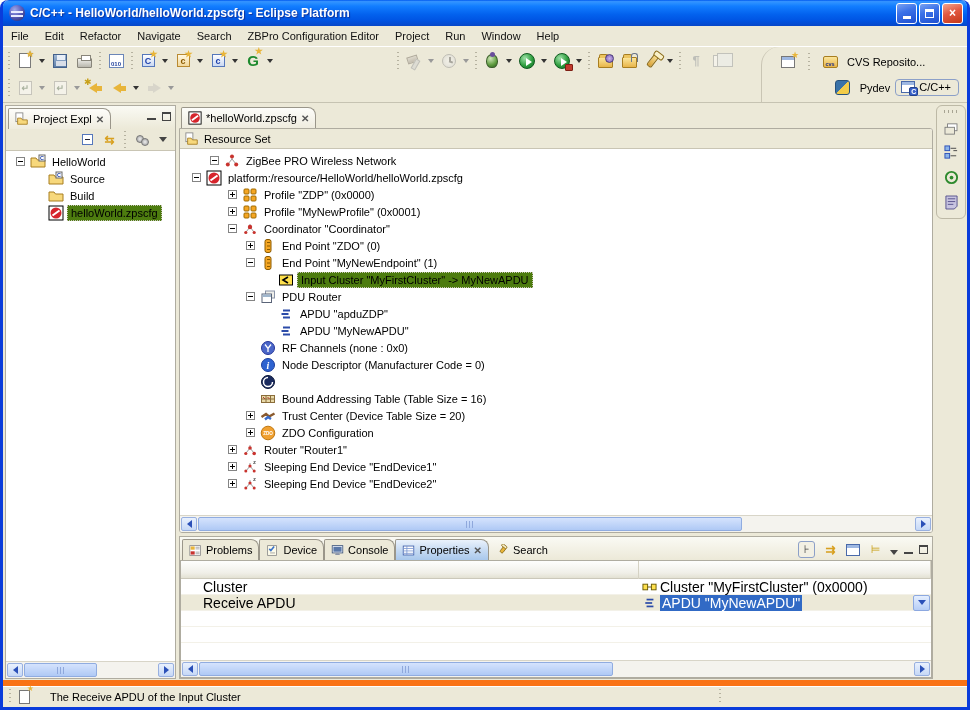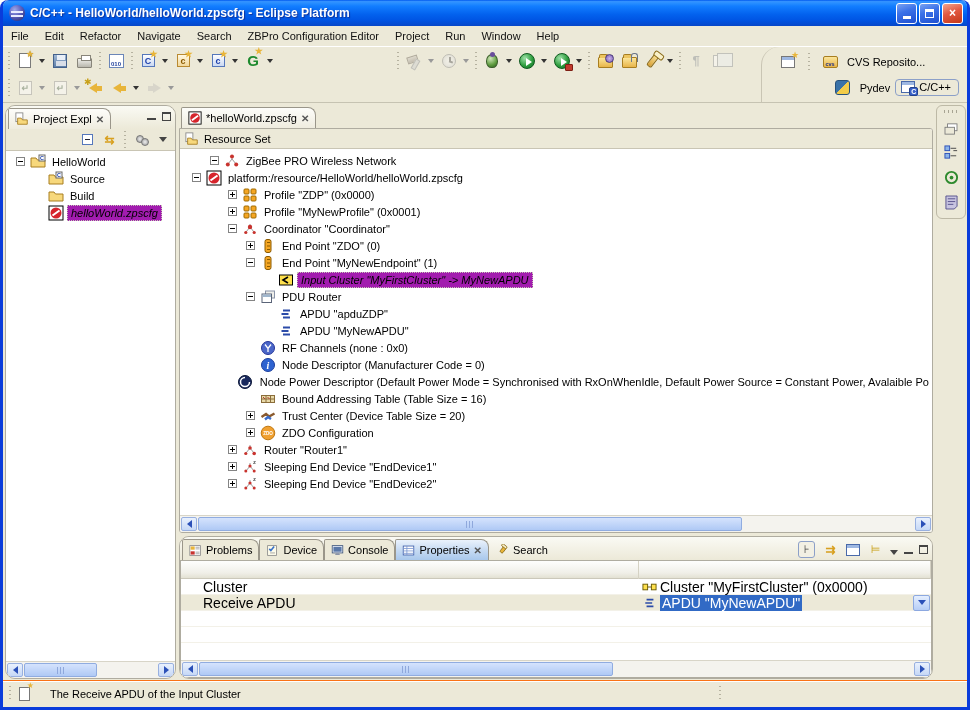--- a/index.html
+++ b/index.html
@@ -86,21 +86,21 @@
     display:flex; flex-direction:column; justify-content:center; gap:4px; padding:3px 8px 3px 14px; font-size:11px; }
   .persp-row { display:flex; align-items:center; justify-content:flex-start; gap:5px; height:22px; }
   .persp-btn { display:flex; align-items:center; gap:4px; border:1px solid #8CA0C8; border-radius:4px; padding:1px 7px 2px 5px; background:#ECE9D8; }
   .cvsdrum { width:15px; height:12px; background:linear-gradient(#FBE59A,#E8B54A); border:1px solid #A87E20; border-radius:2px; font-size:5.5px; font-weight:bold; color:#1C2E8A; display:flex; align-items:flex-end; justify-content:center; }
   .pyic { width:15px; height:15px; border-radius:3px; background:linear-gradient(135deg,#3A72A8 0 50%, #F2CC4A 50% 100%); border:1px solid #27517A; }
   .tableic { width:14px; height:12px; border:1px solid #4A6AAA; background:#fff; position:relative; }
   .tableic::before { content:""; position:absolute; top:0; left:0; right:0; height:3px; background:#9EB8E2; }
   .tableic.cbadge::after { content:"C"; position:absolute; right:-4px; bottom:-4px; font-size:7px; font-weight:bold; color:#fff; background:#3A62C8; border:1px solid #23418A; border-radius:2px; padding:0 1px; line-height:7px; }
   
   .main { flex:1; display:flex; overflow:hidden; background:#ECE9D8; padding:2px 1px 1px 2px; }
-  .viewframe { border:1px solid #AFACA0; border-radius:10px; background:#ECE9D8; display:flex; flex-direction:column; overflow:hidden;justify-content:space-between; }
+  .viewframe { border:1px solid #AFACA0; border-radius:0; background:#ECE9D8; display:flex; flex-direction:column; overflow:hidden;justify-content:space-between; }
   
   .left-col { width:171px; flex:none; display:flex; flex-direction:column; margin-right:3px; }
   .tabbar { height:23px; flex:none; display:flex; align-items:flex-end; background:linear-gradient(#FAFAF4,#ECE9D8); padding-left:2px; position:relative; }
   .vtab { height:21px; display:flex; align-items:center; gap:4px; font-size:11px; padding:0 6px;
     border:1px solid #9A968A; border-bottom:none; border-radius:2px 8px 0 0; background:#ECE9D8; white-space:nowrap; }
   .vtab.sel-plain { background:linear-gradient(#FDFDFA,#EFECdf); }
   .vtab.sel-blue { background:linear-gradient(#EAF2FC,#C4D9F2 55%,#A9C8EC); }
   .closex { font-size:10px; color:#555; font-weight:bold; }
   .minmax { position:absolute; right:4px; top:5px; display:flex; gap:6px; align-items:center; }
   .mm-min { width:9px; height:3px; border-top:2px solid #444; margin-top:7px; }
@@ -116,21 +116,21 @@
   .tri-dn { width:0; height:0; border-left:4px solid transparent; border-right:4px solid transparent; border-top:5px solid #444; }
   .white-body { flex:1; background:#fff; overflow:hidden; padding-top:2px; }
   
   .trow { height:17px; display:flex; align-items:center; font-size:11px; white-space:nowrap; color:#000;margin-left:6px; }
   .exp { width:9px; height:9px; border:1px solid #848484; background:#fff; position:relative; flex:none; margin-right:4px; }
   .exp::before { content:""; position:absolute; left:1px; right:1px; top:3px; height:1px; background:#000; }
   .exp.plus::after { content:""; position:absolute; top:1px; bottom:1px; left:3px; width:1px; background:#000; }
   .exp.none { visibility:hidden; }
   .tic { width:17px; height:16px; flex:none; display:flex; align-items:center; justify-content:center; margin-right:3px; }
   .tlabel { padding:1px 3px; }
-  .hl-gray { background:#a21caf; border:1px dotted #C8C5B8;font-style:italic; }
+  .hl-gray { background:#4d7c0f; border:1px dotted #C8C5B8; }
   .hscroll { height:17px; flex:none; display:flex; align-items:stretch; background:#F4F3EE; border-top:1px solid #D8D5C8; padding:1px; gap:1px; }
   .sb-btn { width:16px; flex:none; border:1px solid #98B0E0; border-radius:2px; background:linear-gradient(#E9F1FE,#C6D8F6); display:flex; align-items:center; justify-content:center; }
   .sb-tri-l { width:0; height:0; border-top:4px solid transparent; border-bottom:4px solid transparent; border-right:5px solid #2B50B8; }
   .sb-tri-r { width:0; height:0; border-top:4px solid transparent; border-bottom:4px solid transparent; border-left:5px solid #2B50B8; }
   .sb-track { flex:1; position:relative; }
   .sb-thumb { position:absolute; top:0; bottom:0; border:1px solid #90ACE0; border-radius:2px;
     background:linear-gradient(#D5E3FD,#AFC9F5); display:flex; align-items:center; justify-content:center; }
   .sb-grip { width:8px; height:7px; background:repeating-linear-gradient(90deg,#8FA8DC 0 1px,transparent 1px 3px); }
   
   .center-col { flex:1; display:flex; flex-direction:column; overflow:hidden; }
@@ -150,21 +150,21 @@
   .vic { width:15px; height:14px; flex:none; display:flex; align-items:center; justify-content:center; }
   .sel-blue-text { background:#316AC5; color:#fff; padding:0 2px; }
   .combo { position:absolute; right:1px; top:0; bottom:0; width:17px; border:1px solid #8CA8E0; border-radius:2px;
     background:linear-gradient(#E4EEFE,#B6CDF6); display:flex; align-items:center; justify-content:center; }
   .combo::before { content:""; width:0; height:0; border-left:4px solid transparent; border-right:4px solid transparent; border-top:5px solid #2B50B8; }
   
   .right-rail { width:30px; flex:none; margin-left:3px; display:flex; flex-direction:column; }
   .rail-box { border:1px solid #BDB9A6; border-radius:6px; background:#ECE9D8; padding:4px 0 8px; display:flex; flex-direction:column; align-items:center; gap:10px; }
   .rail-dots { width:14px; height:3px; background:repeating-linear-gradient(90deg,#A8A493 0 1.5px,transparent 1.5px 4px); }
   
-  .statusbar { height:27px; flex:none; display:flex; align-items:center; background:#ECE9D8; border-top:1px solid #f97316; box-shadow:inset 0 1px 0 #fff; font-size:11px; padding:0 6px; gap:8px; }
+  .statusbar { height:27px; flex:none; display:flex; align-items:center; background:#ECE9D8; border-top:6px solid #f97316; box-shadow:inset 0 1px 0 #fff; font-size:11px; padding:0 6px; gap:8px; }
   .vgrip { width:2px; height:16px; background:repeating-linear-gradient(180deg,#B6B2A0 0 1.5px,transparent 1.5px 4px); }
   .fastview-ic { width:11px; height:14px; background:#fff; border:1px solid #777; position:relative; }
   .fastview-ic::after { content:"★"; position:absolute; right:-5px; top:-7px; color:#E8B53A; font-size:8px; }
   .spacer { flex:1; }
   svg { display:block; }
 </style>
 </head>
 <body>
 
 <div class="window">
@@ -628,21 +628,20 @@
 
             <div class="trow">
               <span style="width:60px"></span>
                 <span class="exp none"></span>
               <span class="tic">
                   <svg width="16" height="16" viewBox="0 0 16 16">
                     <circle cx="8" cy="8" r="6.5" fill="#1A2A5E" stroke="#0D1838"></circle>
                     <path d="M8 3.5 A4.5 4.5 0 1 0 12.5 8" stroke="#fff" fill="none" stroke-width="1.5"></path>
                   </svg>
                 </span>
-              <span class="tlabel">Node Power Descriptor (Default Power Mode = Synchronised with RxOnWhenIdle, Default Power Source = Constant Power, Avalaible Po</span>
             </div>
 
             <div class="trow">
               <span style="width:60px"></span>
                 <span class="exp none"></span>
               <span class="tic">
                   <svg width="16" height="16" viewBox="0 0 16 16">
                     <rect x="1.5" y="4.5" width="13" height="7" fill="#E8D9A8" stroke="#8A6D3B"></rect>
                     <path d="M1.5 8h13M6 4.5v7M10.5 4.5v7" stroke="#8A6D3B"></path>
                     <path d="M3 6 l2 2 M7.5 6 l2 2" stroke="#B23A2E"></path>

